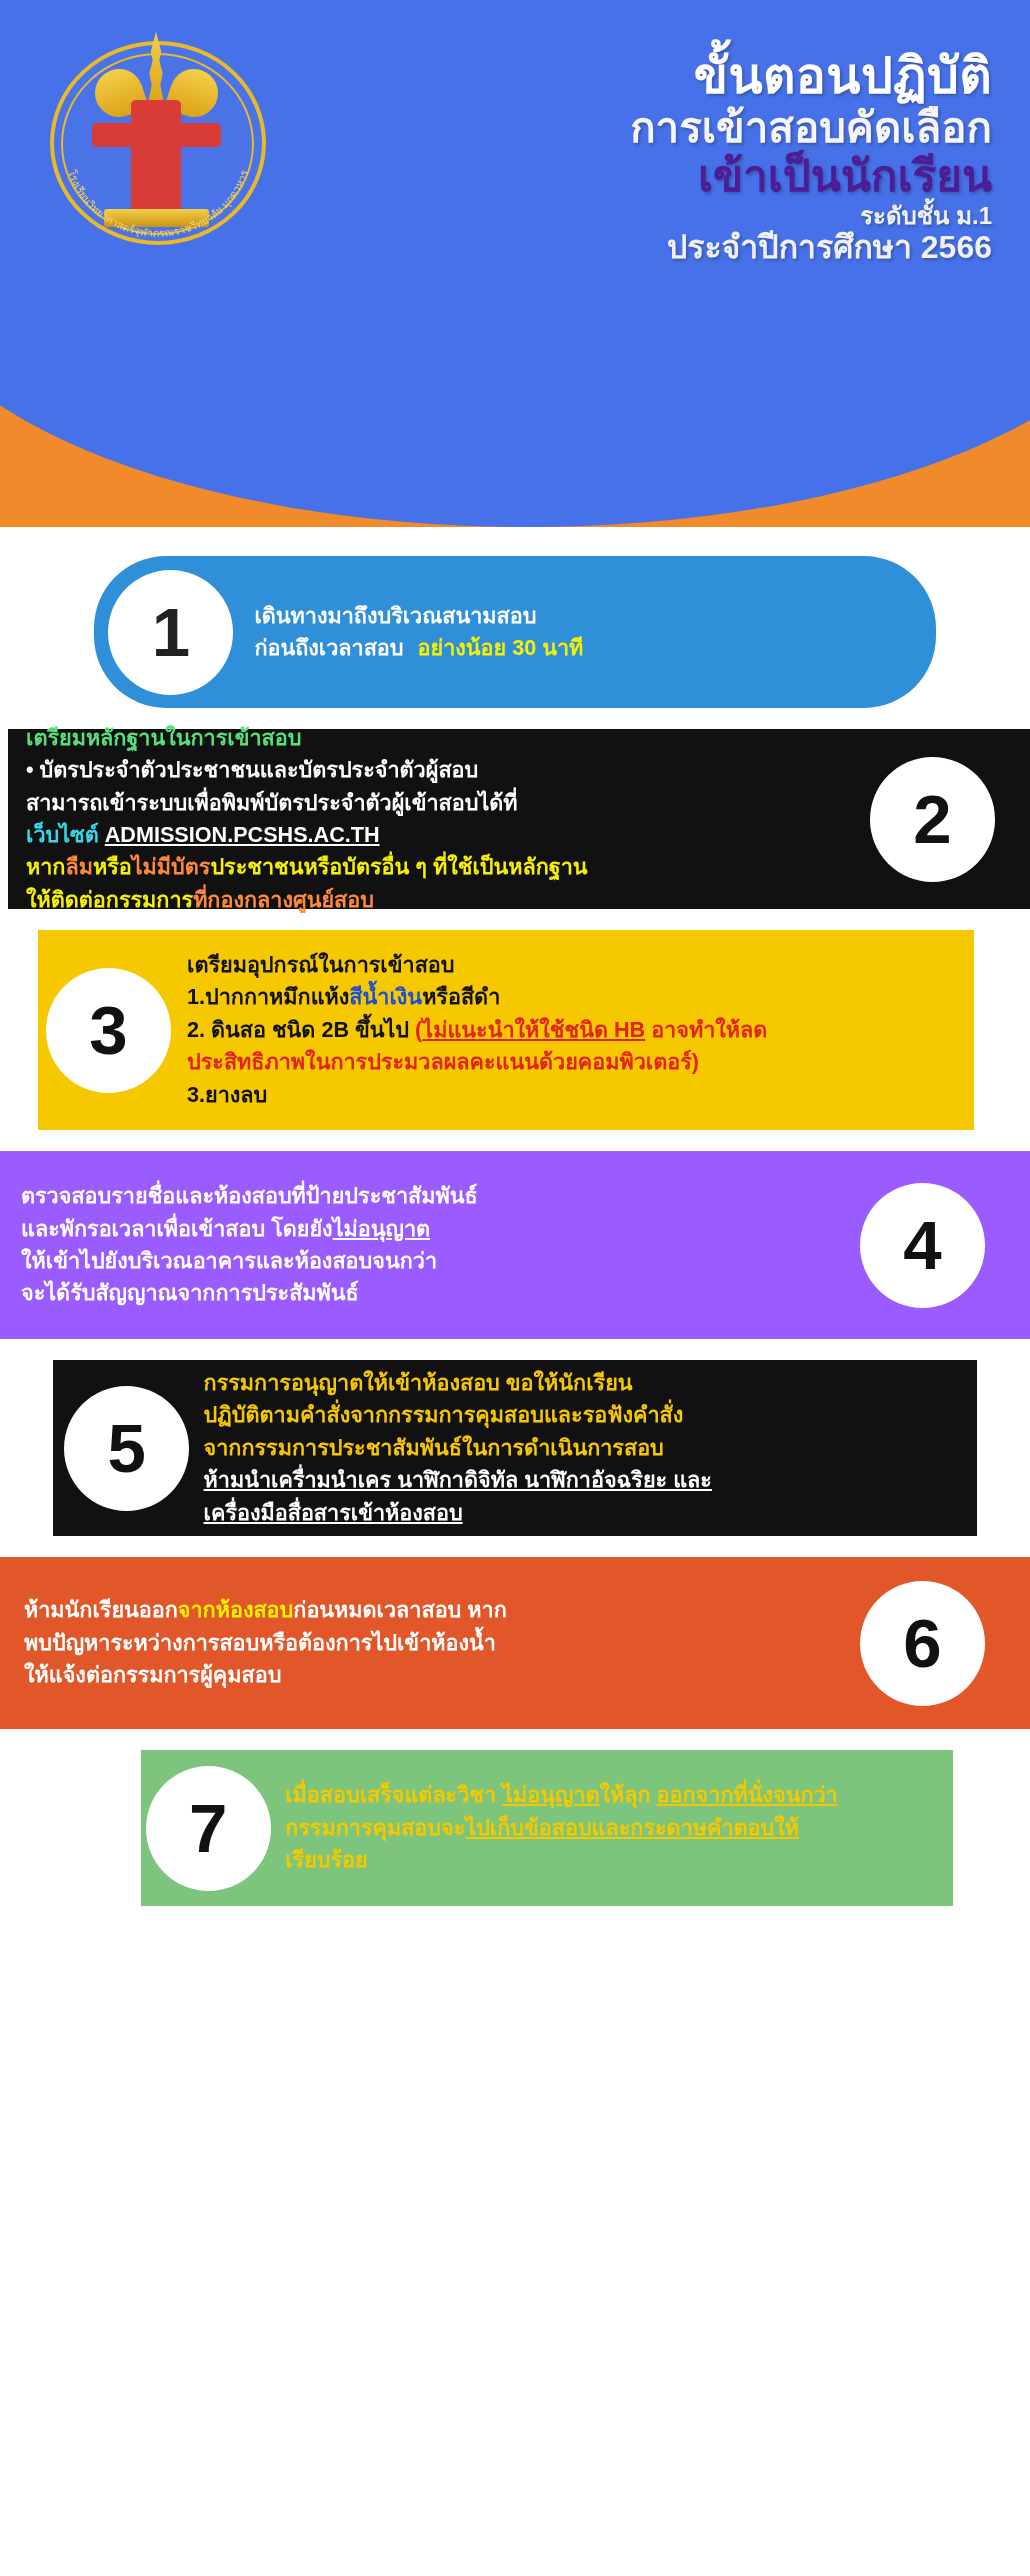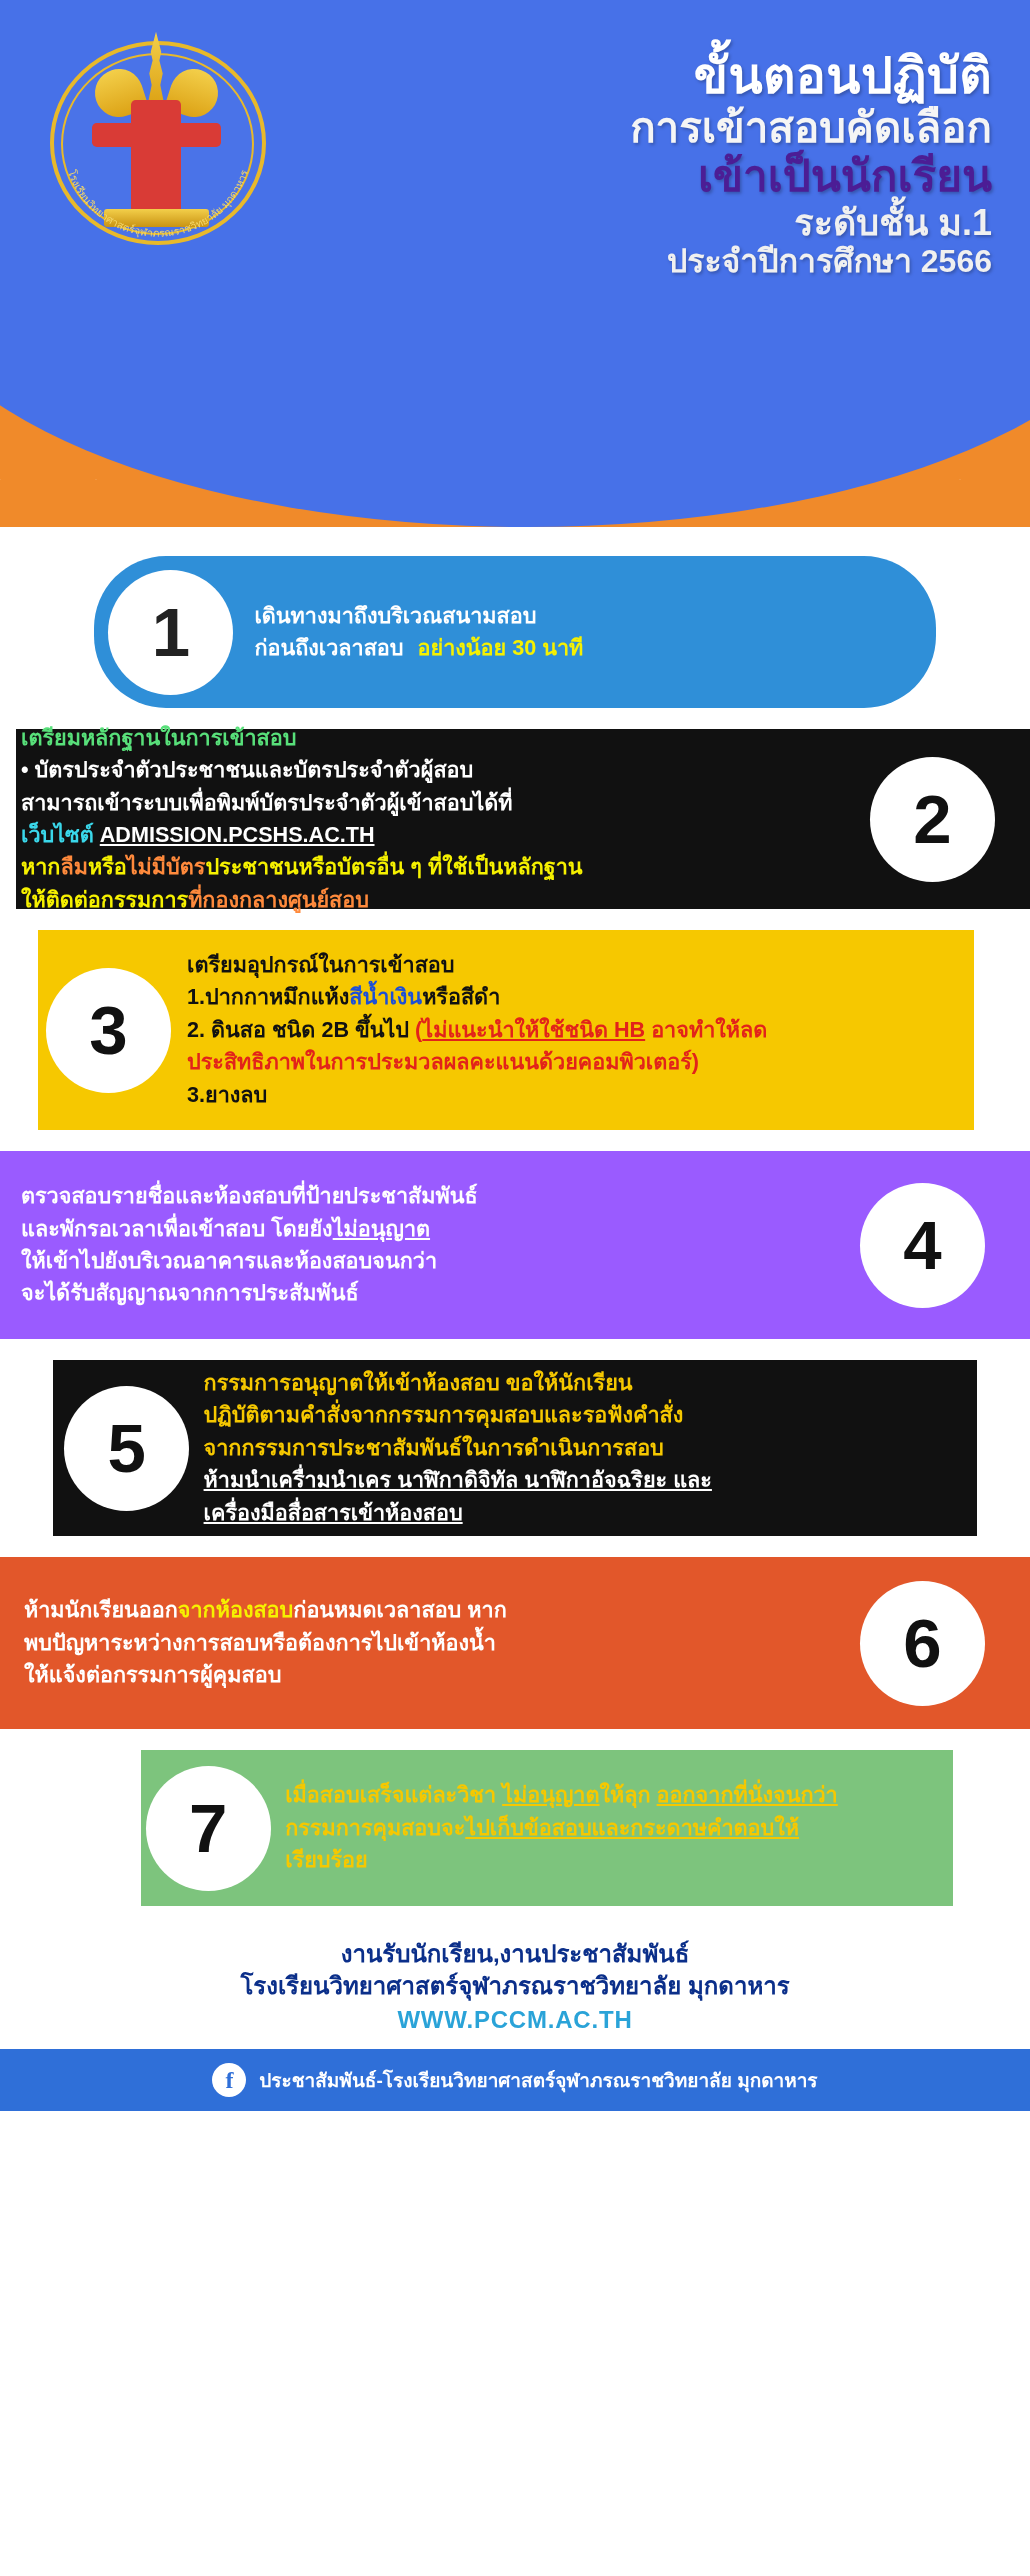--- a/index.html
+++ b/index.html
@@ -48,21 +48,21 @@
     top: 48px;
     width: 655px;
     text-align: right;
     color: #ffffff;
     line-height: 1.12;
     text-shadow: 1.6px 2.4px 3.2px rgba(0,0,0,0.25);
   }
   .t1 { font-size: 50px; font-weight: bold; letter-spacing: 0.4px; }
   .t2 { font-size: 42px; font-weight: bold; color: #f5f5f5; }
   .t3 { font-size: 44px; font-weight: bold; color: #4c1d95; }
-  .t4 { font-size: 36px; font-weight: bold; color: #f0f0f0; margin-top: 3.2px;}
+  .t4 { font-size: 24px; font-weight: bold; color: #f0f0f0; margin-top: 3.2px;}
   .t5 { font-size: 32px; font-weight: bold; color: #f0f0f0; }
 
   
   .emblem {
     position: absolute;
     left: 42px;
     top: 27px;
     width: 232px;
     height: 232px;
   }
@@ -153,24 +153,24 @@
     padding-left: 14.4px;
     padding-right: 32px;
     gap: 21px;
   }
   .s1 .circle { background: #ffffff; color: #222222; }
   .s1 .body-text { color: #ffffff; }
   .s1 .hl { color: #f6f100; margin-left: 14px; }
 
   
   .s2 {
-    margin: 21px 0 0 16px;
+    margin: 21px 0 0 8px;
     background: #111111;
     height: 180px;
-    padding: 0 35px 0 5px;
+    padding: 0 35px 0 18px;
     justify-content: space-between;
   }
   .s2 .txt { color: #ffffff; }
   .s2 .g { color: #58e07a; }
   .s2 .y { color: #f6f100; }
   .s2 .c { color: #3ad7ea; }
   .s2 .o { color: #ff8a3c; }
   .s2 .circle { background: #ffffff; color: #111111; order: 2; }
 
   
@@ -389,26 +389,15 @@
         </div>
         <div>
           <span>กรรมการคุมสอบจะ</span><span class="u">ไปเก็บข้อสอบและกระดาษคำตอบให้</span>
         </div>
         <div>เรียบร้อย</div>
       </div>
     </div>
 
   </div>
 
-  <div class="footer">
-    <div class="footer-top">
-      <div class="f1">งานรับนักเรียน,งานประชาสัมพันธ์</div>
-      <div class="f2">โรงเรียนวิทยาศาสตร์จุฬาภรณราชวิทยาลัย มุกดาหาร</div>
-      <div class="f3">WWW.PCCM.AC.TH</div>
-    </div>
-    <div class="footer-bar">
-      <div class="fb-icon">f</div>
-      <div class="fb-text">ประชาสัมพันธ์-โรงเรียนวิทยาศาสตร์จุฬาภรณราชวิทยาลัย มุกดาหาร</div>
-    </div>
-  </div>
 
 </div>
 
 
 </body></html>

